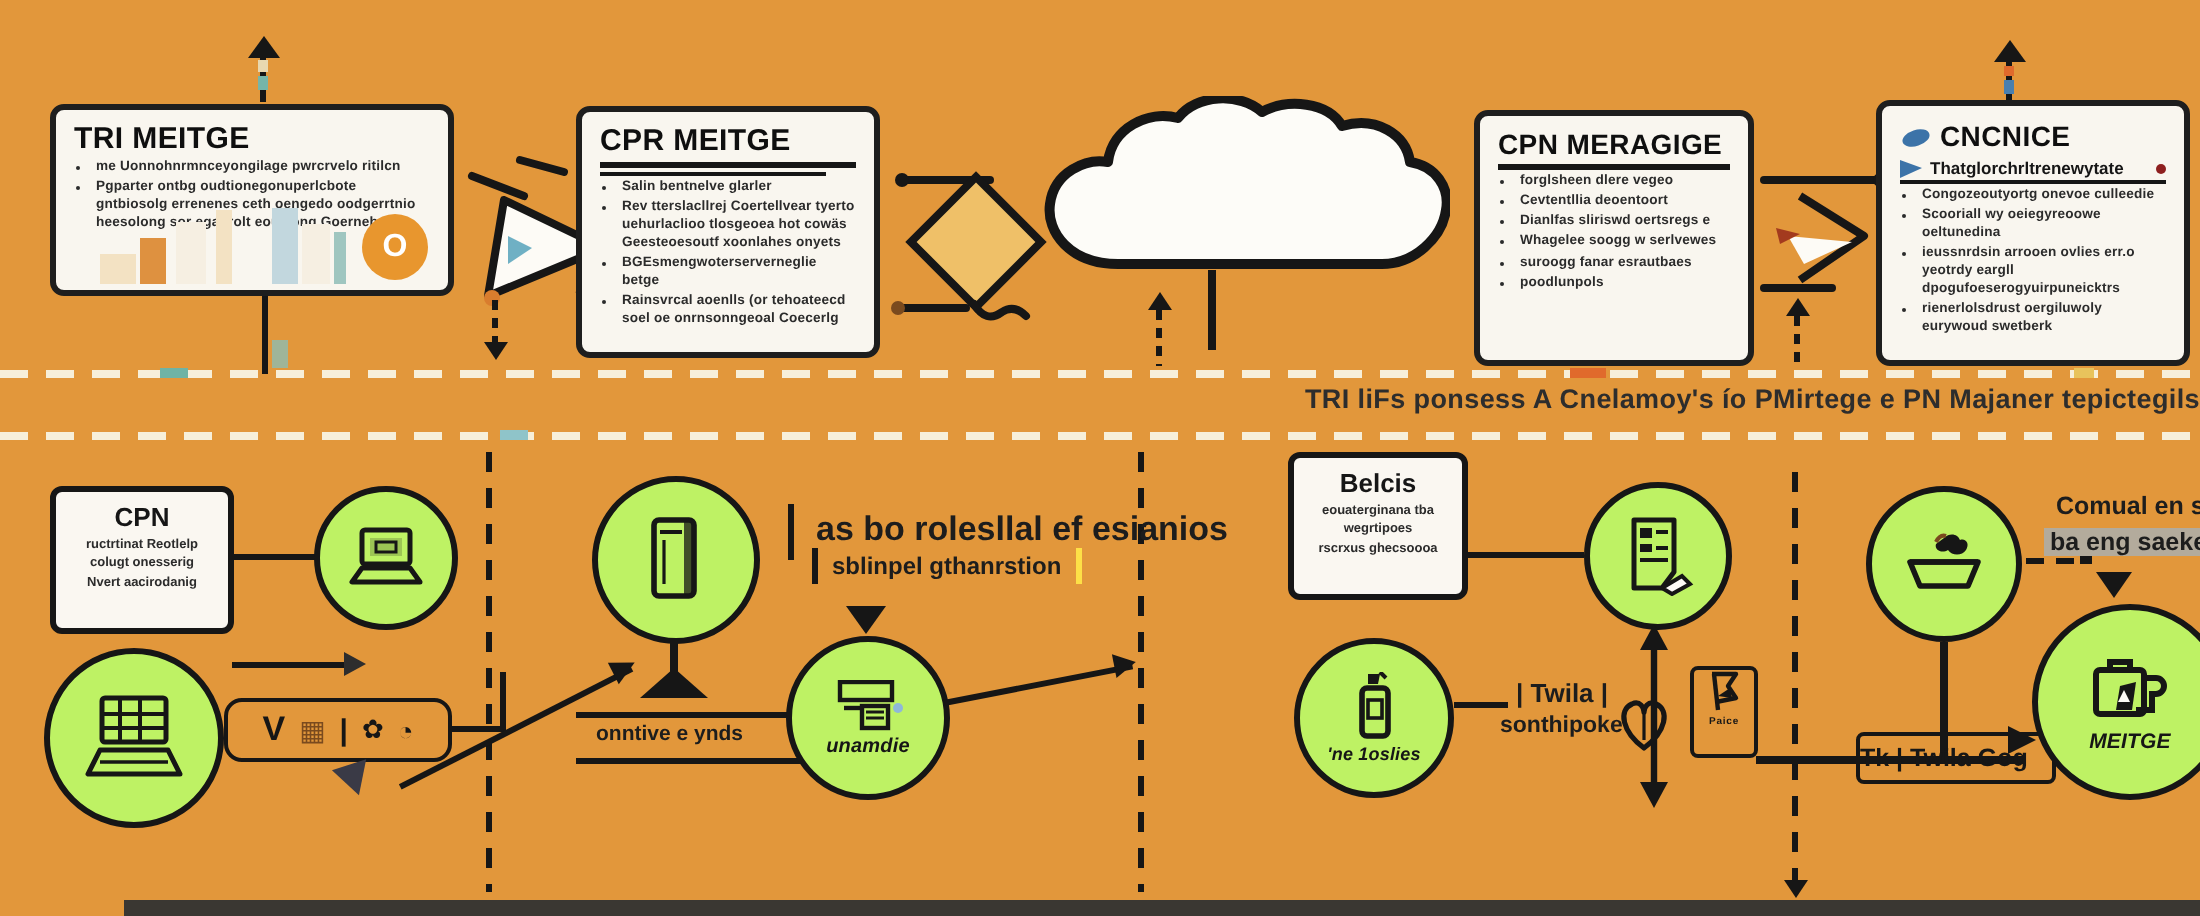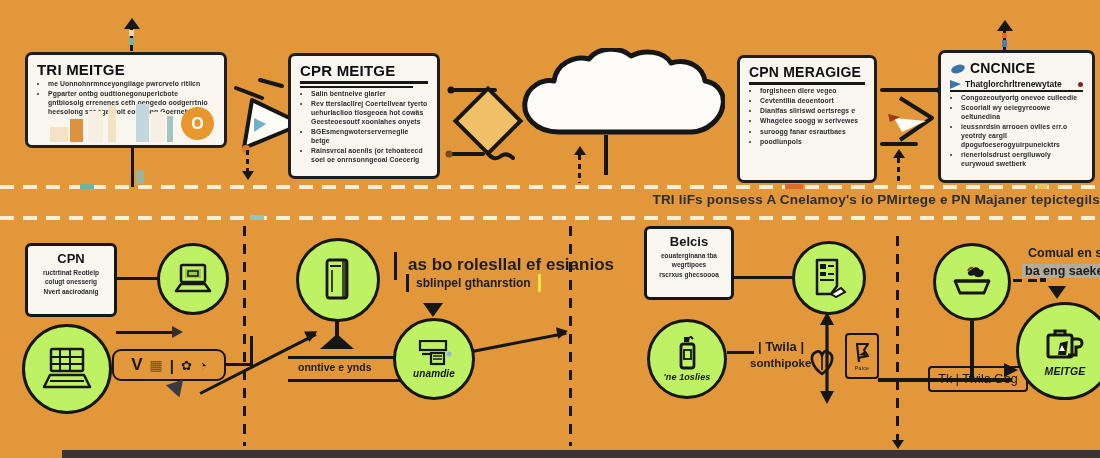--- a/index.html
+++ b/index.html
@@ -39,21 +39,21 @@
   
   .caption{position:absolute;width:100%;text-align:right;font-size:13.5px;font-weight:bold;color:#2d2d2d;letter-spacing:.2px;}
   .tick{position:absolute;height:5px;}
   
   .btxt{position:absolute;font-weight:bold;color:#1d1d1d;white-space:nowrap;}
   .bracket{border-left:3px solid #161616;border-right:3px solid #fde047;padding:2px 7px;}
   .hl{background:#b3ab9c;padding:0 3px;}
   .pill{position:absolute;border:2.5px solid #161616;border-radius:9px;display:flex;align-items:center;
         justify-content:center;gap:7px;font-weight:bold;box-sizing:border-box;}
   .obox{position:absolute;border:2.5px solid #161616;border-radius:4px;box-sizing:border-box;
-        display:flex;align-items:center;justify-content:center;font-weight:normal;}
+        display:flex;align-items:center;font-weight:bold;}
 </style>
 </head>
 <body>
 
 <div id="canvas">
 
   <div class="ln" style="left:130px;top:27px;width:3px;height:24px;"></div>
   <div class="abs" style="left:129px;top:38px;width:5px;height:7px;background:#76b5a8;"></div>
   <div class="abs" style="left:129px;top:30px;width:5px;height:6px;background:#e8d8b0;"></div>
   <div class="tri" style="left:124px;top:18px;border-left:8px solid transparent;border-right:8px solid transparent;border-bottom:11px solid #161616;"></div>

